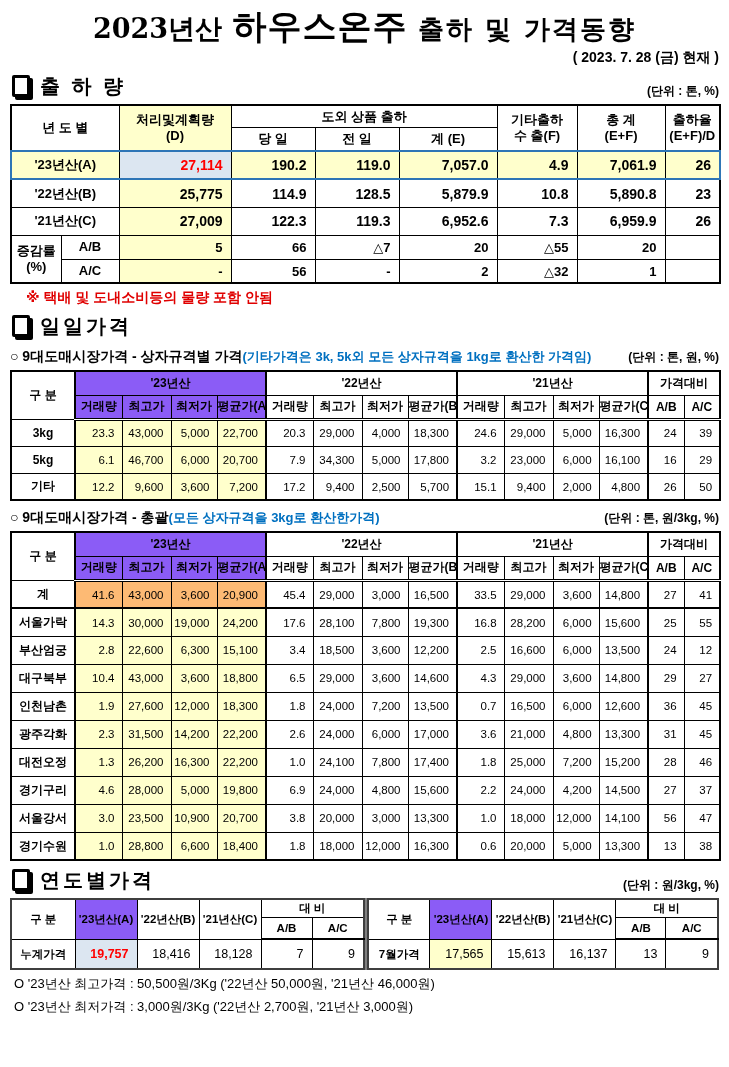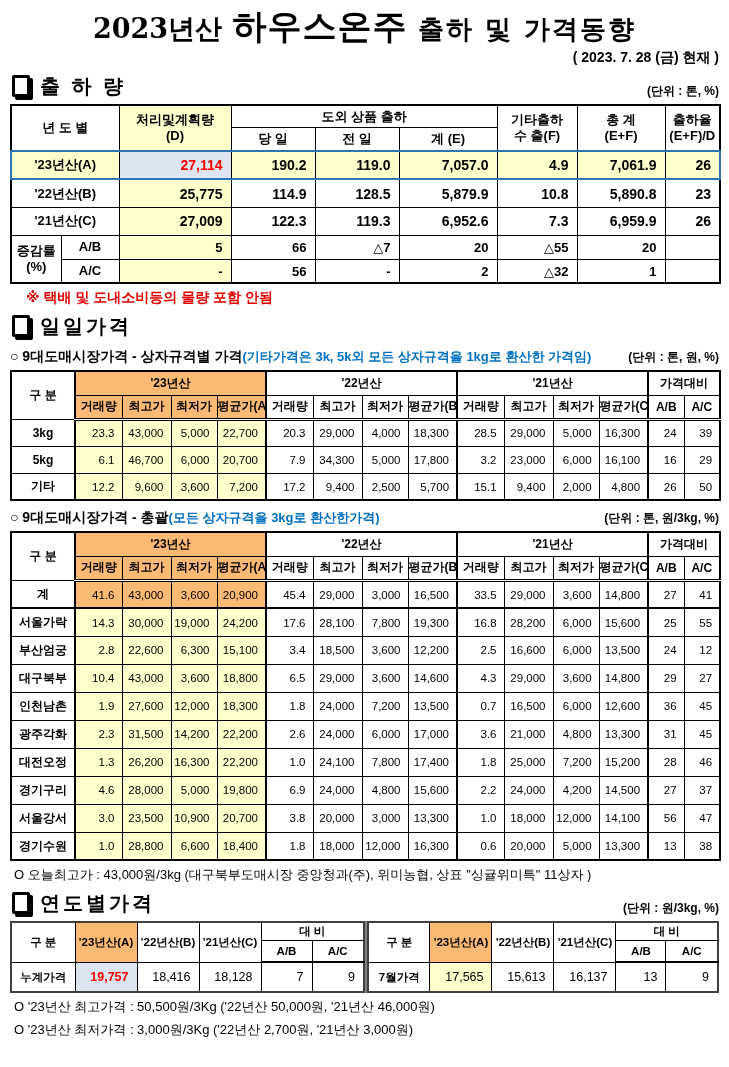--- a/index.html
+++ b/index.html
@@ -59,21 +59,21 @@
   .t-price thead tr:last-child th{border-bottom:3px double #000;}
   .t-price tbody th{border-right:2px solid #000;font-size:12px;}
   .t-price tbody tr{height:27px;}
   #t-total tbody tr{height:28px;}
   .t-price tbody td:nth-child(5),.t-price tbody td:nth-child(9),
   .t-price tbody td:nth-child(13){border-right:2px solid #000;}
   .t-price tbody td:nth-child(15){border-left:1px dotted #444;}
   .t-price tbody td:nth-child(n+2):nth-child(-n+5){background:#FFFFCC;}
   .t-price tbody tr.total td:nth-child(n+2):nth-child(-n+5){background:#fdba74;}
   .t-price tr.total > *{border-bottom:2px solid #000;}
-  .y23{background:#fdba74;}
+  .y23{background:#8b5cf6;}
   .gb{border-left:2px solid #000 !important;}
   .glabel{border-right:2px solid #000;}
 
   
   .split{display:flex;align-items:stretch;}
   .vdiv{width:6px;background:#808080;}
   .t-year{border:2px solid #3f3f3f;}
   .t-year th{font-size:11.5px;}
   .t-year td{font-size:12.5px;}
   .t-year thead tr:first-child{height:18px;}
@@ -264,21 +264,21 @@
         <tr>
           <th>3kg</th>
           <td>23.3</td>
           <td>43,000</td>
           <td>5,000</td>
           <td>22,700</td>
           <td>20.3</td>
           <td>29,000</td>
           <td>4,000</td>
           <td>18,300</td>
-          <td>28.5</td>
+          <td>24.6</td>
           <td>29,000</td>
           <td>5,000</td>
           <td>16,300</td>
           <td>24</td>
           <td>39</td>
         </tr>
         <tr>
           <th>5kg</th>
           <td>6.1</td>
           <td>46,700</td>
@@ -531,21 +531,20 @@
           <td>0.6</td>
           <td>20,000</td>
           <td>5,000</td>
           <td>13,300</td>
           <td>13</td>
           <td>38</td>
         </tr>
       </tbody>
   </table>
 
-  <div class="note small">O 오늘최고가 : 43,000원/3kg (대구북부도매시장 중앙청과(주), 위미농협, 상표 "싱귤위미특" 11상자 )</div>
 
   <div class="sec-head">
     <span class="sec-icon"></span>
     <span class="sec-title">연도별가격</span>
     <span class="unit">(단위 : 원/3kg, %)</span>
   </div>
 
   <div class="split">
     <table class="t-year left">
       <colgroup>

